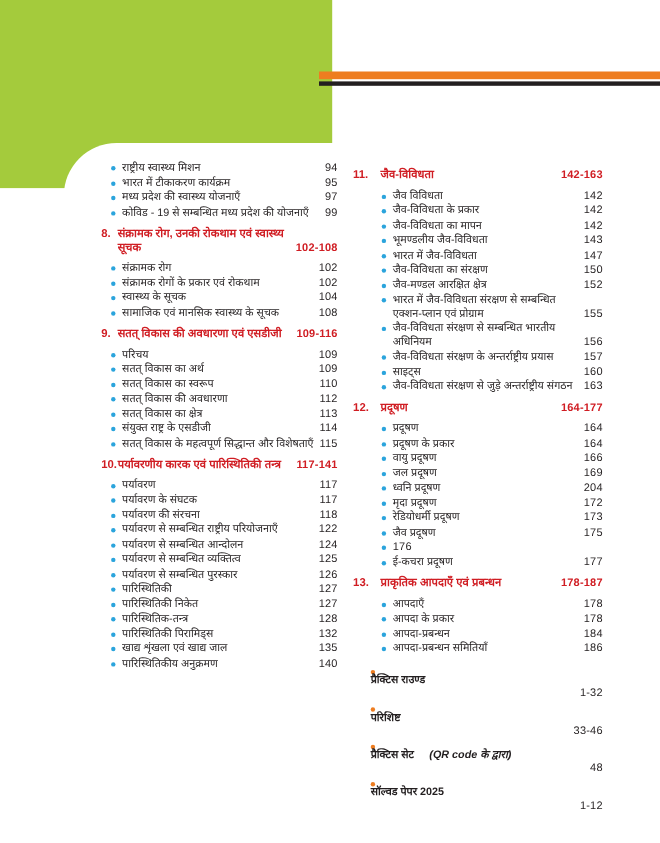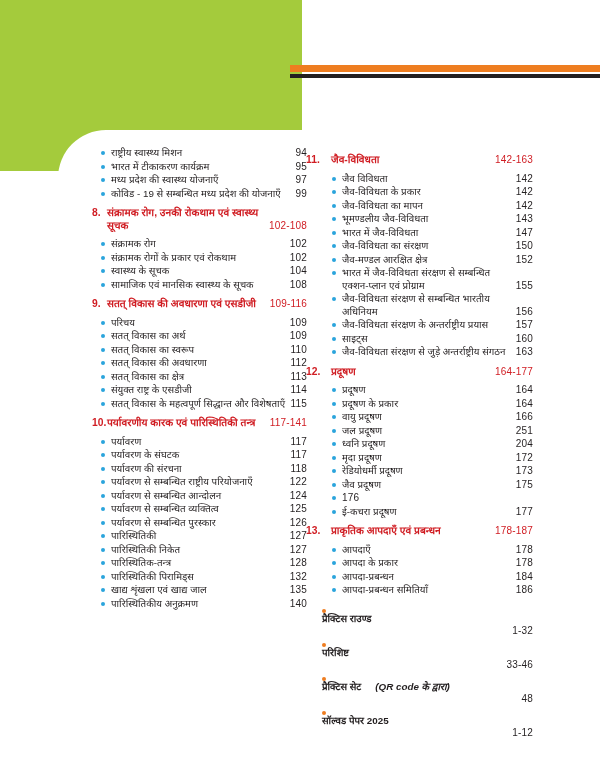--- a/index.html
+++ b/index.html
@@ -19,37 +19,37 @@
   .stripe-orange{
     position:absolute;left:290px;top:65px;width:310px;height:7px;
     background:#ee7d20;z-index:3;
   }
   .stripe-black{
     position:absolute;left:290px;top:74px;width:310px;height:4px;
     background:#231f20;z-index:3;
   }
   .toc{position:absolute;top:147px;z-index:4;}
   #toc-left{left:92px;width:215px;}
-  #toc-right{left:306px;width:227px;}
+  #toc-right{left:321px;width:227px;}
 
   .row{
     display:flex;align-items:flex-start;
     margin:0 0 1px 0;
     font-size:9.8px;line-height:12.5px;color:#231f20;
   }
   .row .label{flex:1 1 auto;padding-right:5px;}
   .row .page{
     white-space:nowrap;align-self:flex-end;
     font-size:10px;letter-spacing:0.2px;
   }
   .row.section{
     color:#d01d23;font-weight:bold;font-size:10.3px;
     margin-top:7px;margin-bottom:6px;
   }
-  .row.section .page{color:#d01d23;font-weight:normal;}
+  .row.section .page{color:#d01d23;font-weight:bold;}
   .row.section .num{flex:0 0 auto;}
   #toc-left .row.section .num{width:15px;}
   #toc-right .row.section .num{width:25px;}
 
   #toc-left .row.item{padding-left:9px;}
   #toc-right .row.item{padding-left:26px;}
   .bullet{
     flex:0 0 auto;width:4px;height:4px;border-radius:50%;
     background:#2ba4dc;margin:4px 6px 0 0;
   }
@@ -306,21 +306,21 @@
       <span class="page">164</span>
     </div>
     <div class="row item">
       <span class="bullet"></span>
       <span class="label"><span>वायु प्रदूषण</span></span>
       <span class="page">166</span>
     </div>
     <div class="row item">
       <span class="bullet"></span>
       <span class="label"><span>जल प्रदूषण</span></span>
-      <span class="page">251</span>
+      <span class="page">169</span>
     </div>
     <div class="row item">
       <span class="bullet"></span>
       <span class="label"><span>ध्वनि प्रदूषण</span></span>
       <span class="page">204</span>
     </div>
     <div class="row item">
       <span class="bullet"></span>
       <span class="label"><span>मृदा प्रदूषण</span></span>
       <span class="page">172</span>

